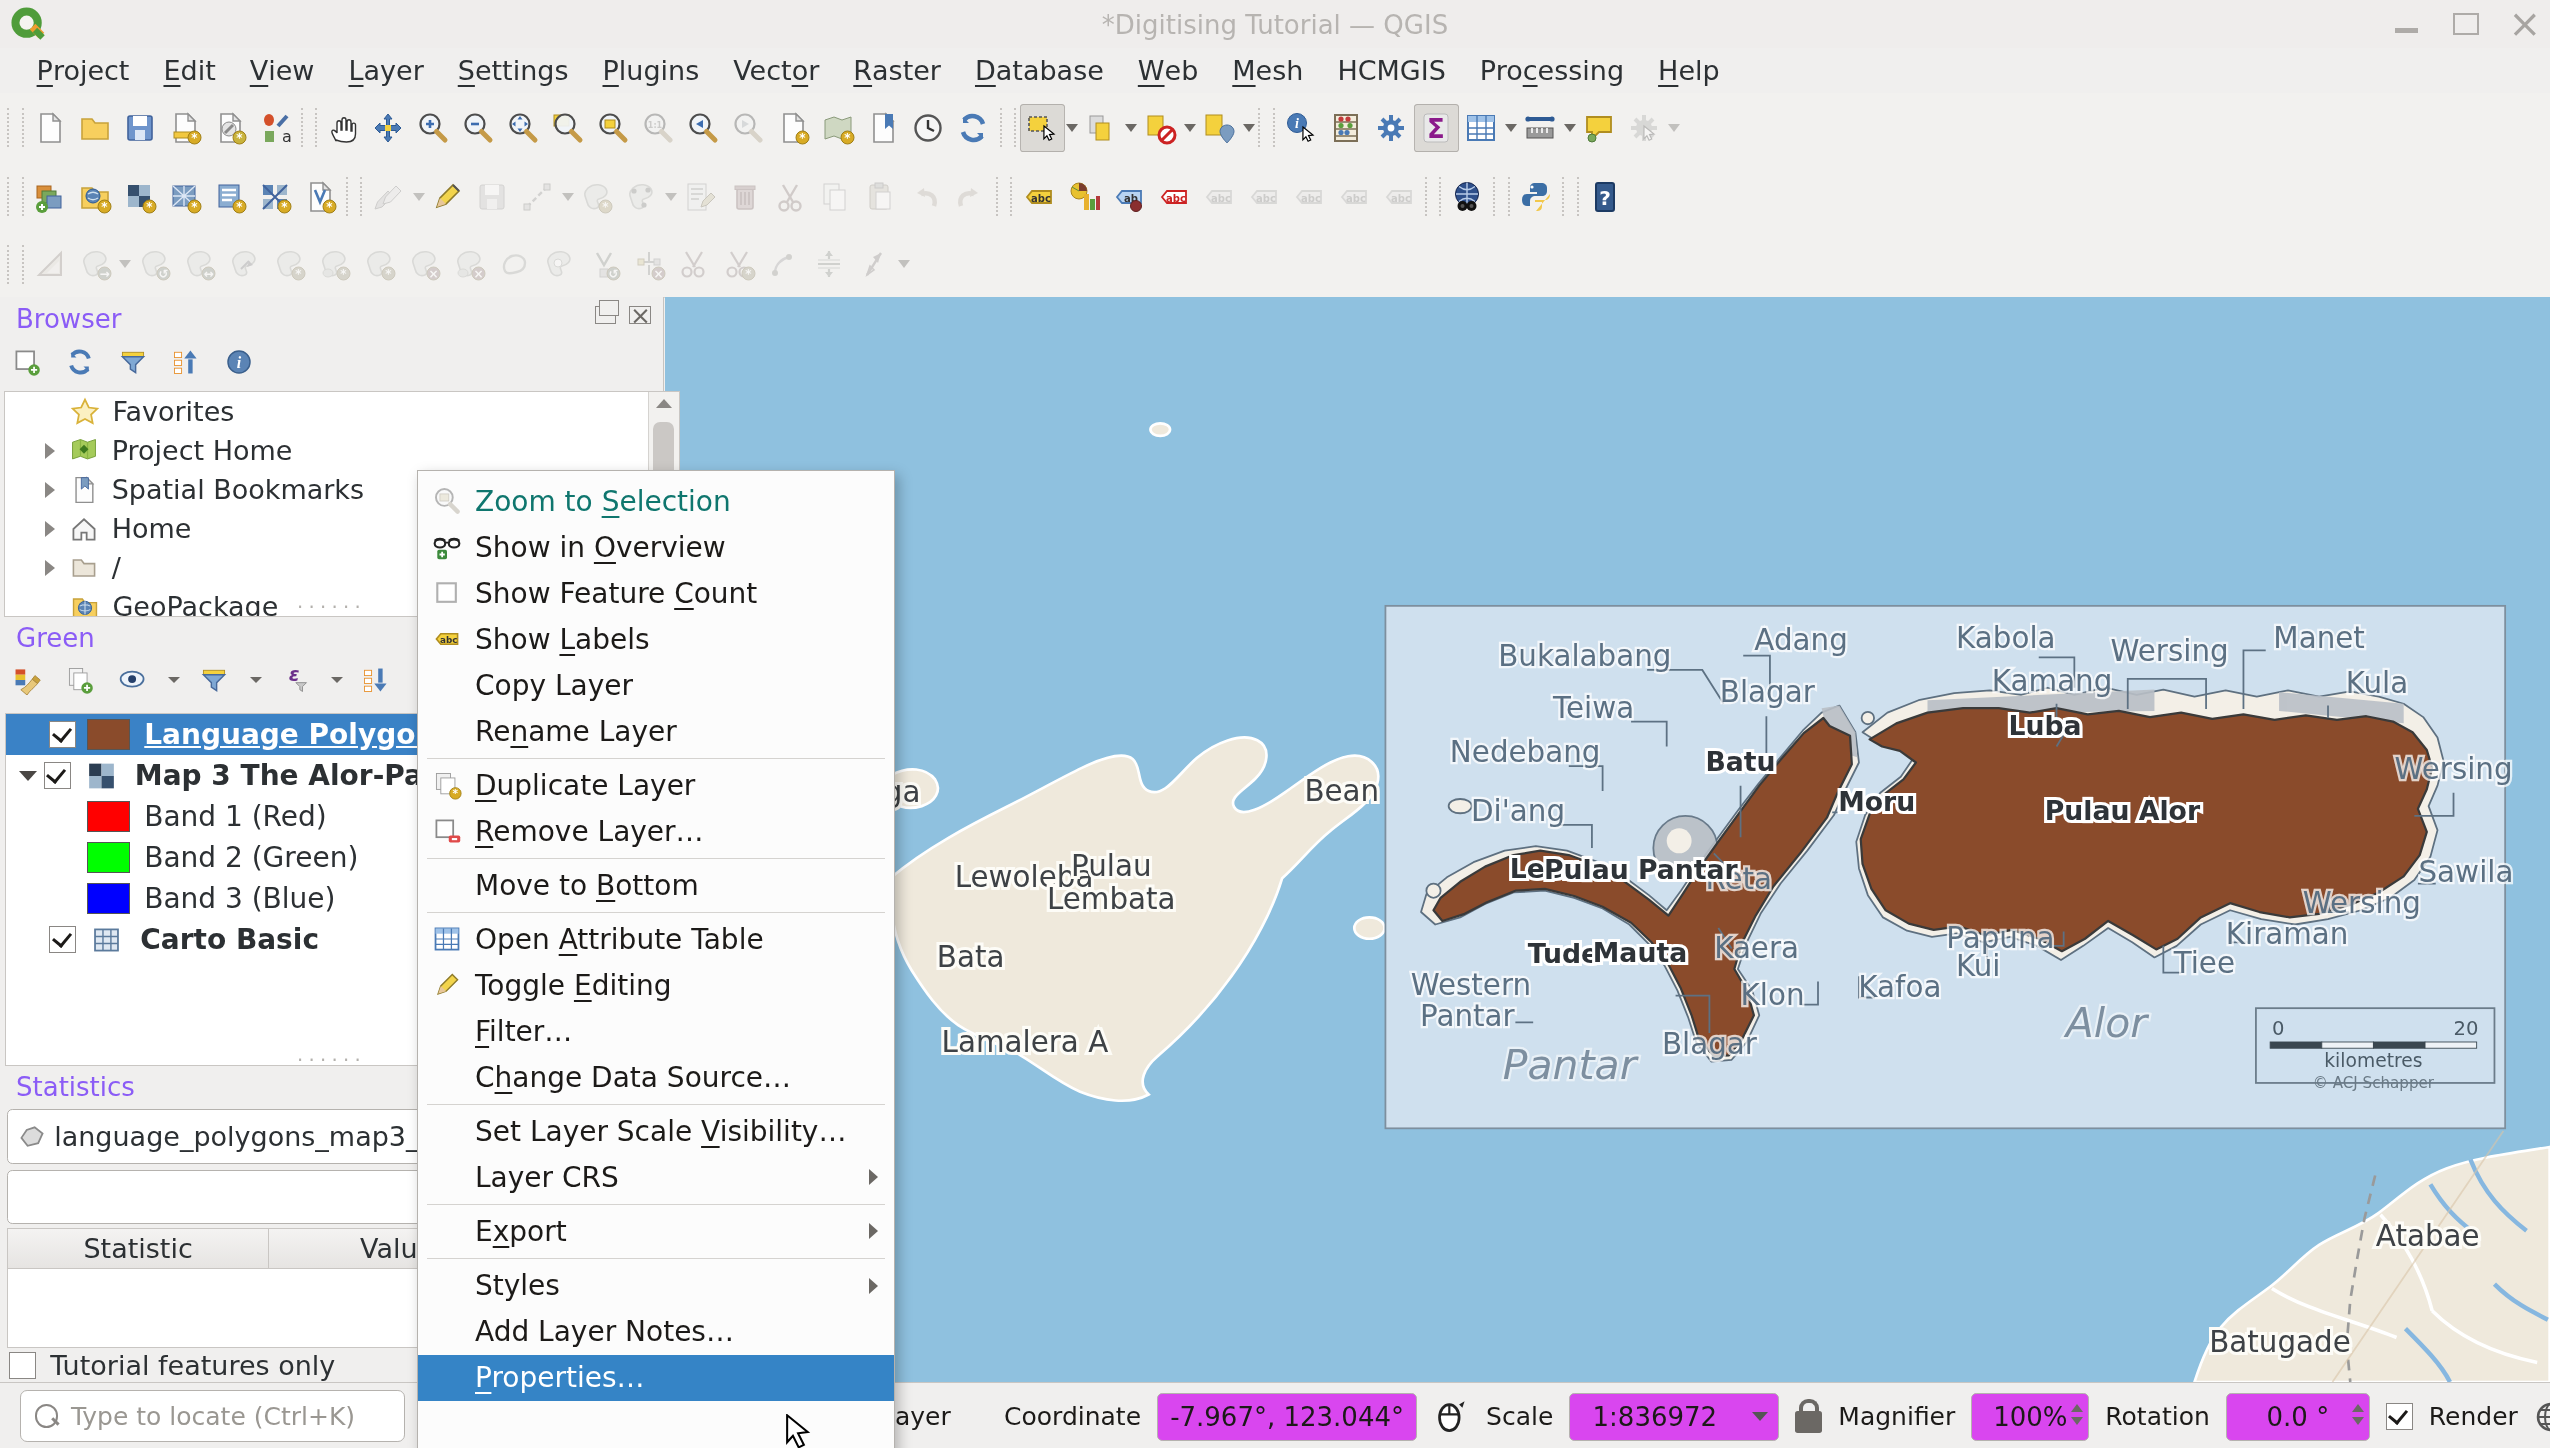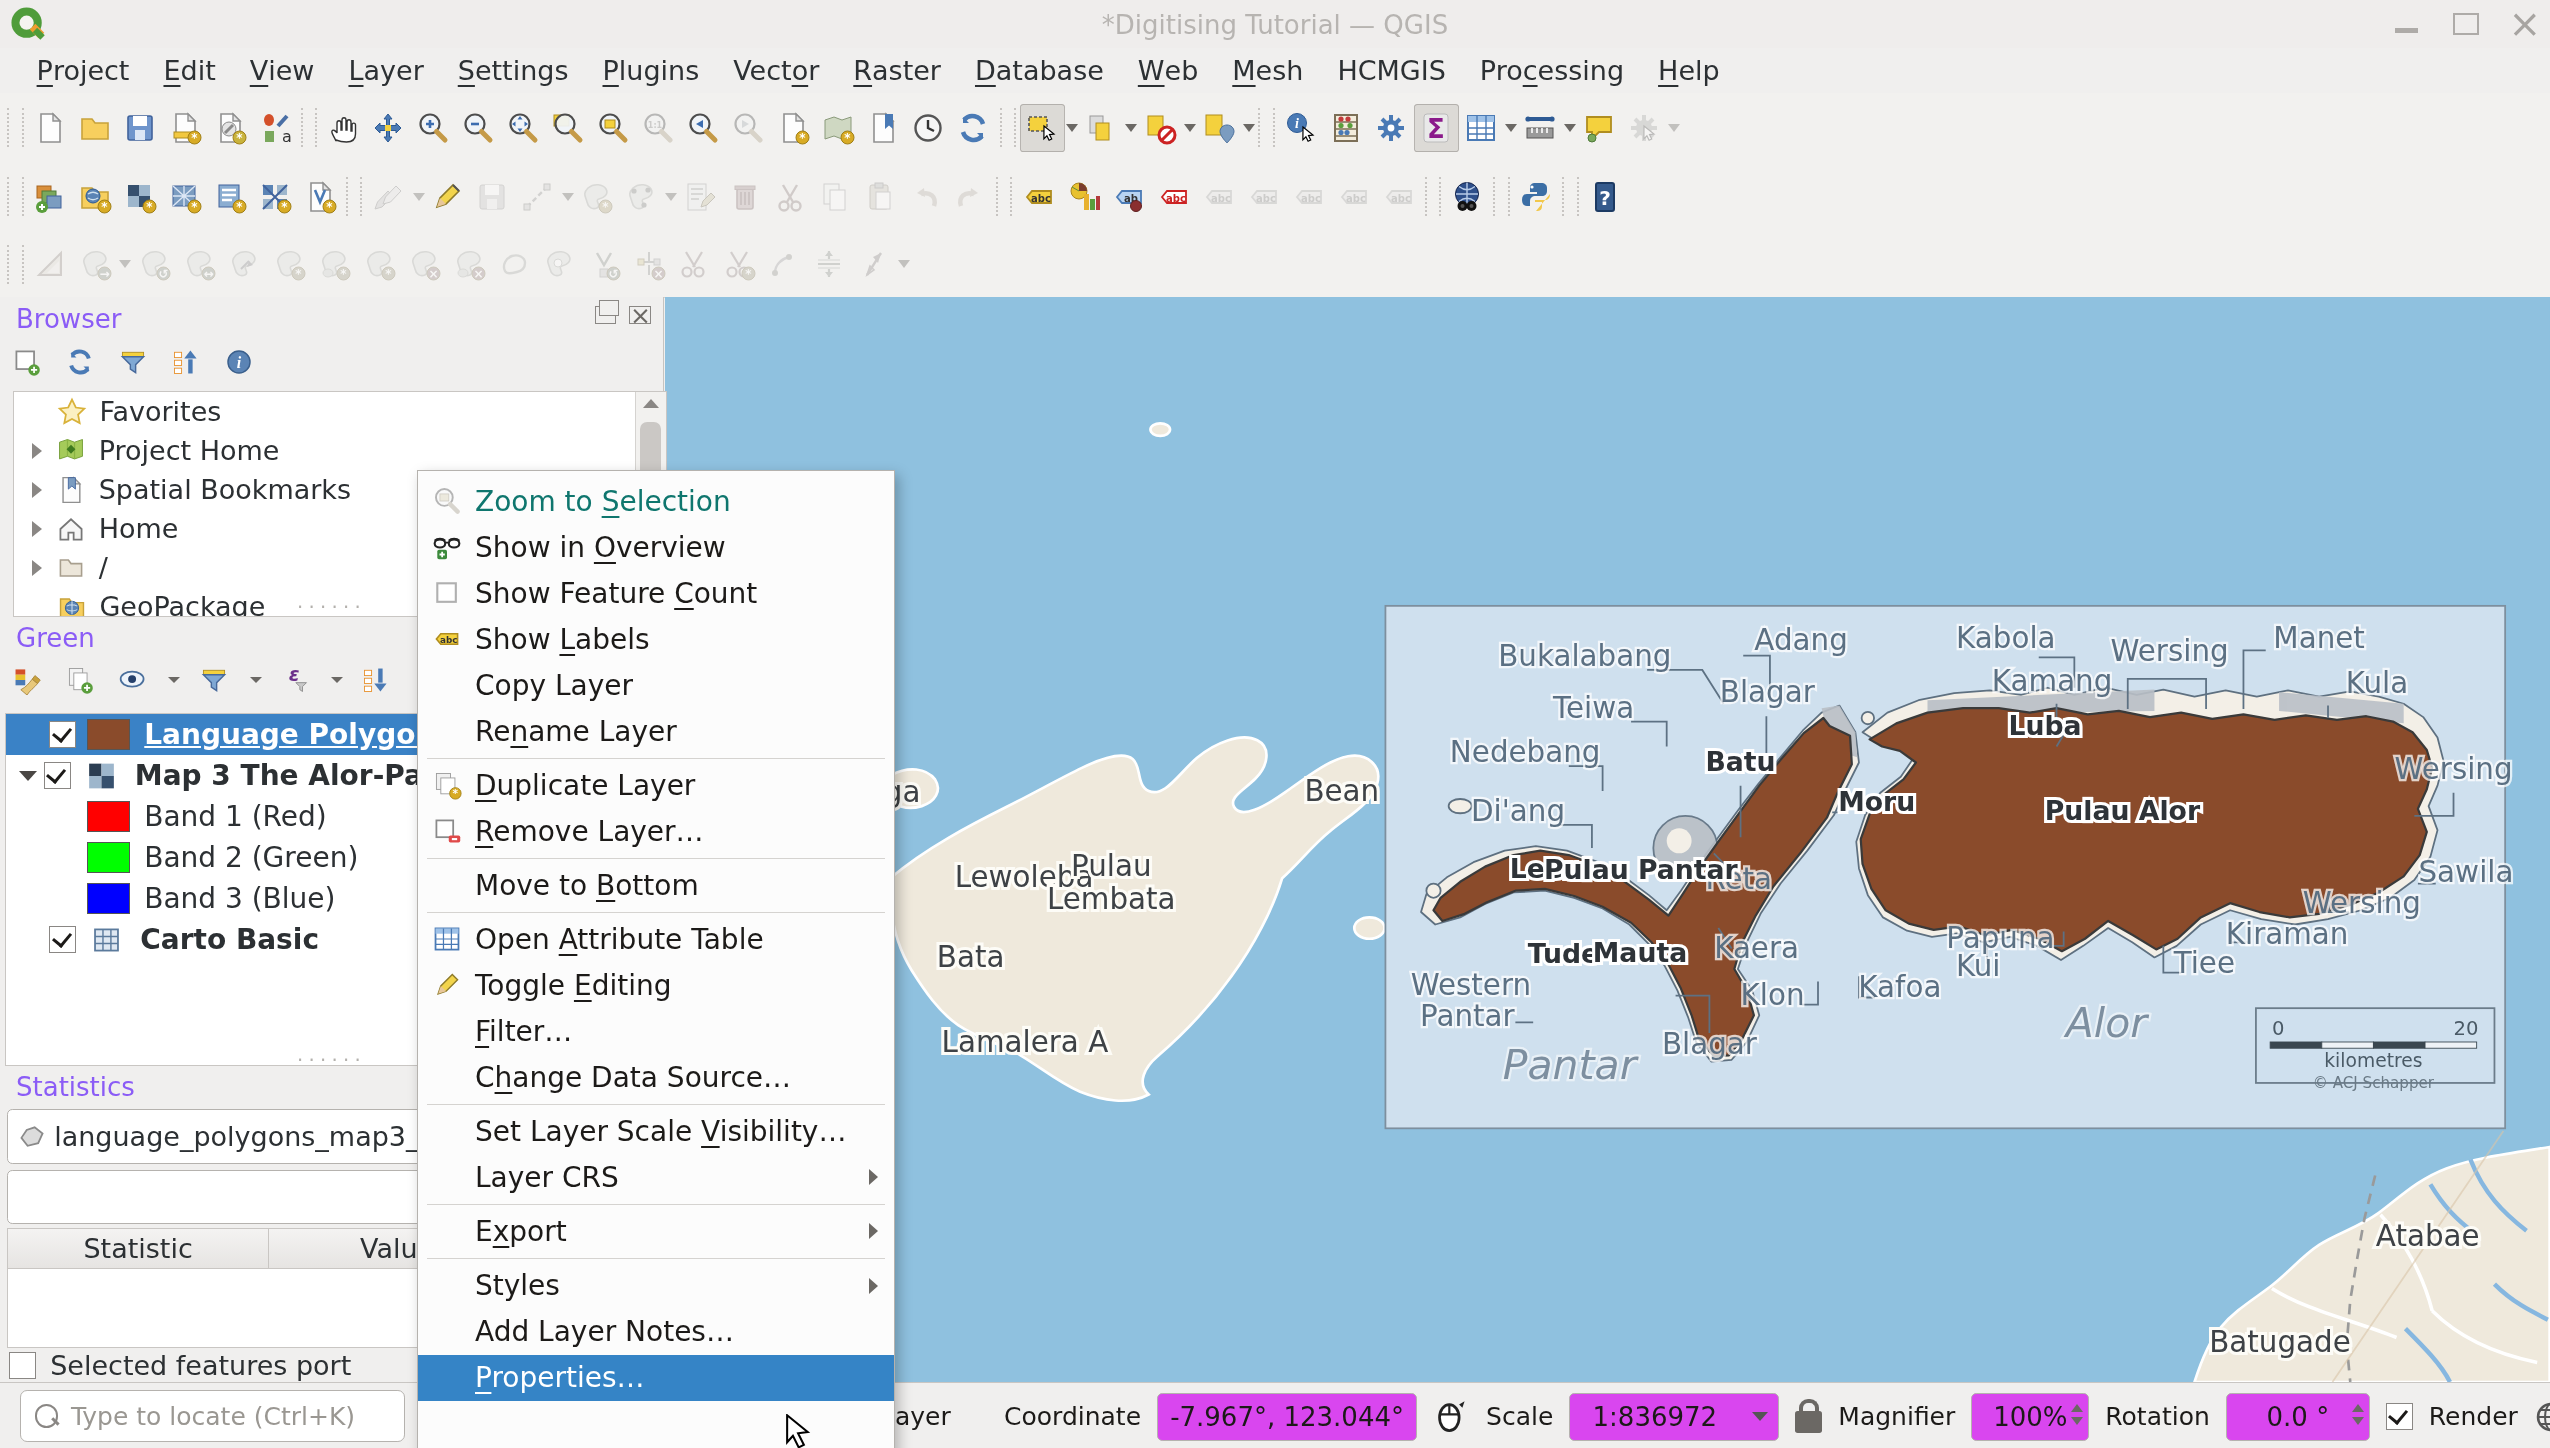--- a/index.html
+++ b/index.html
@@ -916,21 +916,21 @@
             <path d="M22 4l-7 9h14z" fill="#4a7ab5"></path>
           </svg>
         </div>
         <div class="tbtn">
           <svg viewBox="0 0 34 34">
             <circle cx="17" cy="17" r="12.5" fill="#5b84b5" stroke="#3a5f8c" stroke-width="1.6"></circle>
             <text x="17" y="24" font-size="18" font-style="italic" font-family="serif" text-anchor="middle" fill="#fff" font-weight="bold">i</text>
           </svg>
         </div>
       </div>
-    <div class="treebox" style="left:13px;top:94px;width:652px;height:224px;">
+    <div class="treebox" style="left:4px;top:94px;width:652px;height:224px;padding-left:22px;">
       <div id="browsertree">
           <div class="trow">
             <span class="texp none"></span>
             <svg viewBox="0 0 34 34">
               <path d="M17 3l4.3 8.9 9.7 1.3-7.1 6.8 1.8 9.6L17 25l-8.7 4.6 1.8-9.6L3 13.2l9.7-1.3z" fill="#fbf0c2" stroke="#d9b23a" stroke-width="2"></path>
             </svg>
             <span class="tlabel">Favorites</span>
           </div>
           <div class="trow">
             <span class="texp"></span>
@@ -1106,21 +1106,21 @@
     </div>
     <div class="combo" style="left:7.1px;top:873px;width:650px;height:52px;"></div>
     <div class="sheader" style="left:7.1px;top:931px;">
       <div class="hcell" style="width:260px;height:39px;">Statistic</div>
       <div class="hcell" style="width:256px;height:39px;">Value</div>
       <div class="hcell" style="width:134px;height:39px;"></div>
     </div>
     <div class="treebox" style="left:7.1px;top:971px;width:650px;height:78px;"></div>
     <div class="checkline" style="left:9px;top:1053px;">
       <div class="chk"></div>
-      <span>Selected features port</span>
+      <span>Tutorial features only</span>
     </div>
   </div>
 
   <div class="statusbar">
     <div class="locate">
       <span class="lmag"></span>
       <span>Type to locate (Ctrl+K)</span>
     </div>
     <div class="sgroup" style="left:895px;">
       <span class="slabel">ayer</span>

